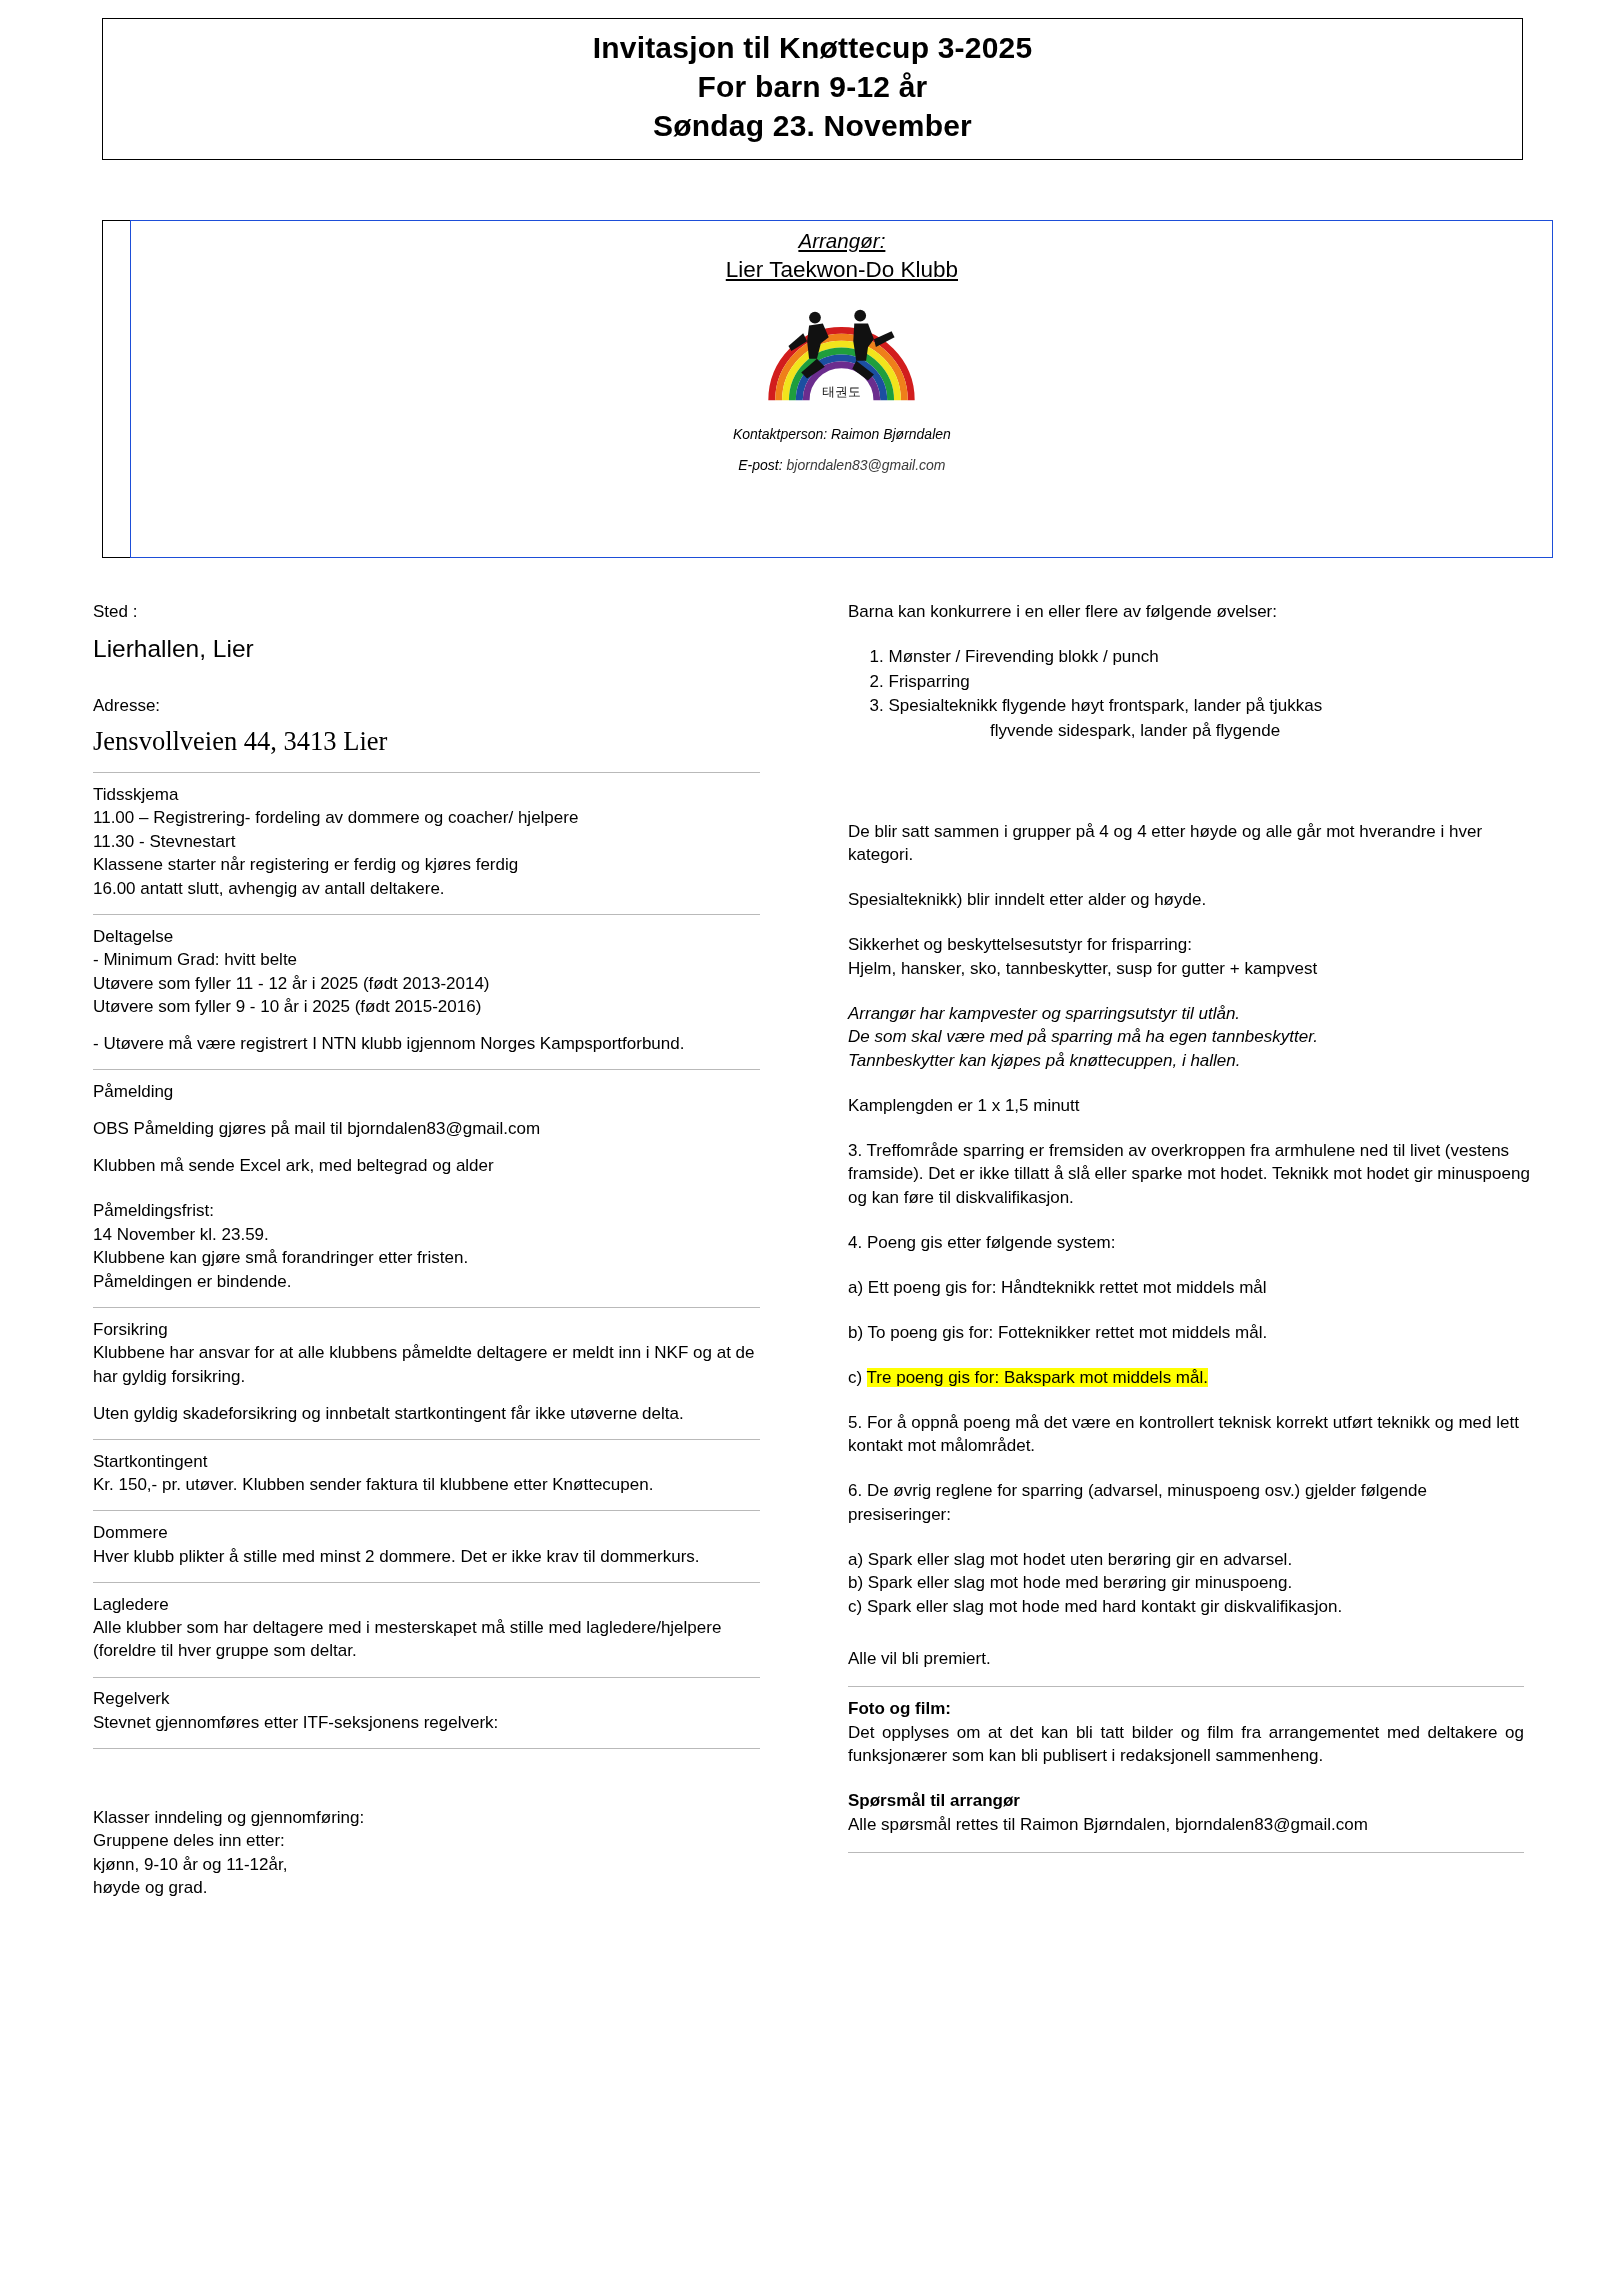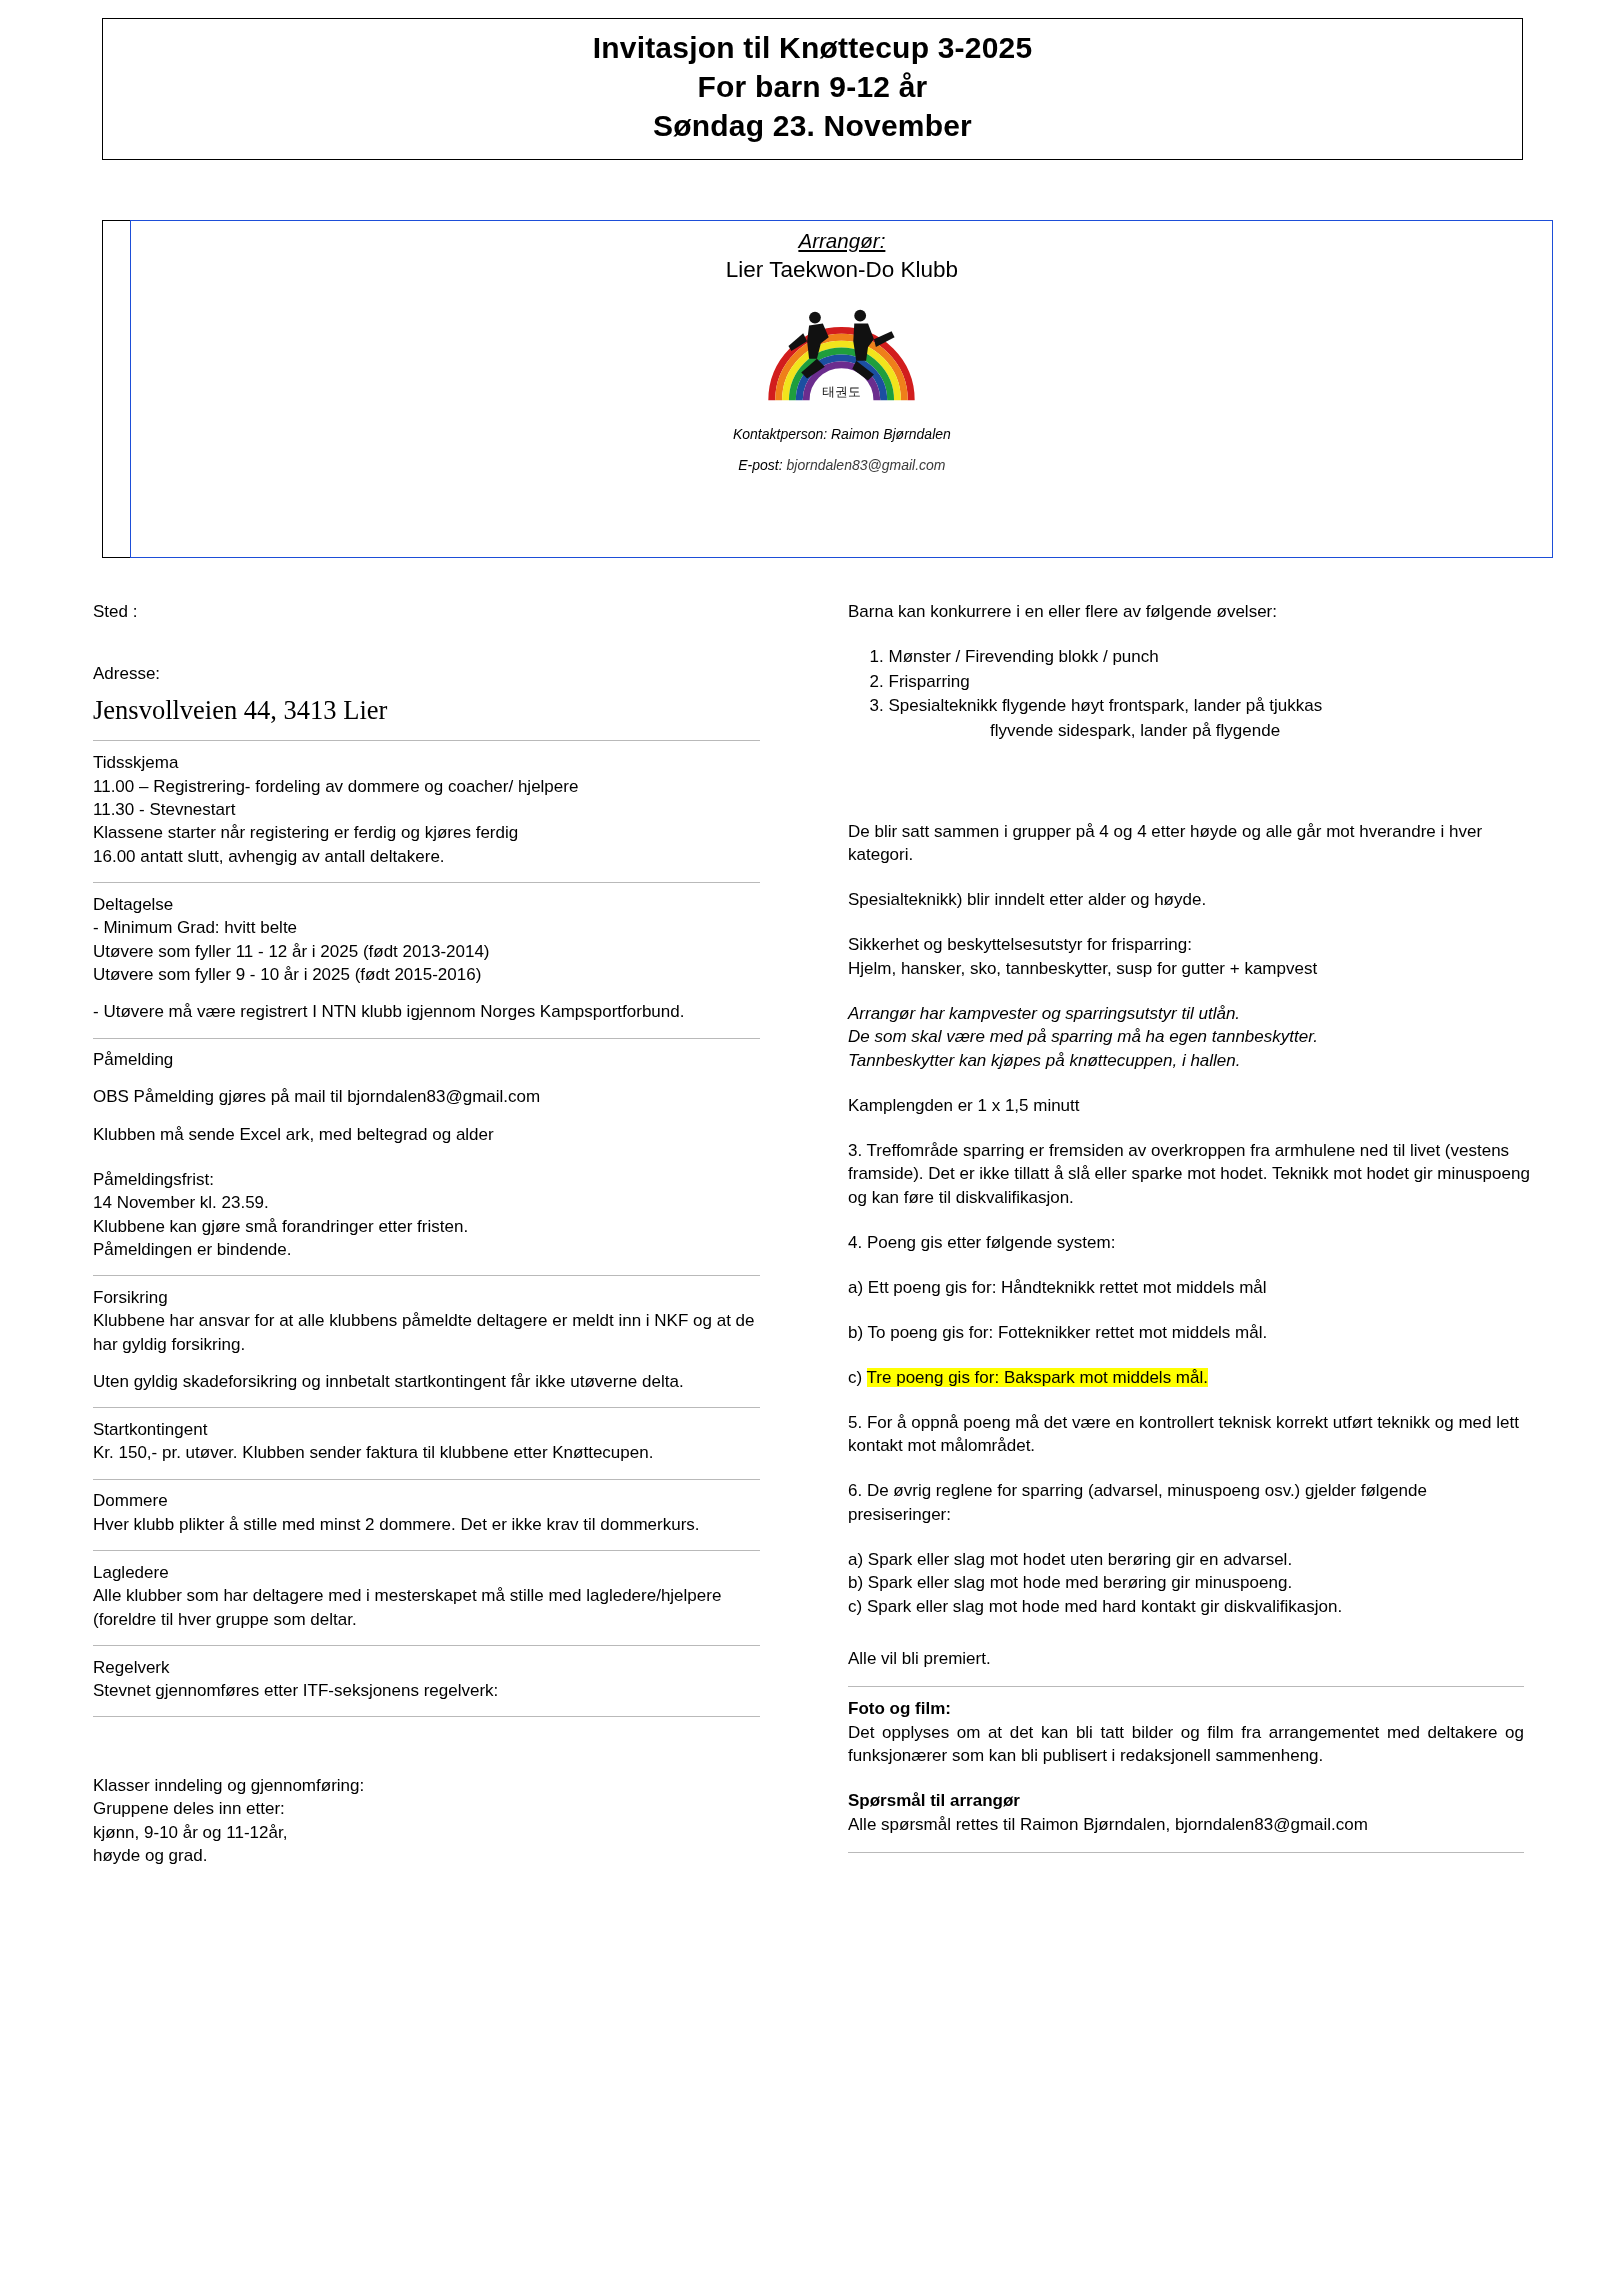--- a/index.html
+++ b/index.html
@@ -63,20 +63,21 @@
   }
   .org-label {
     font-style: italic;
     font-size: 20.6px;
     text-decoration: underline;
     margin-top: 7.8px;
   }
   .org-name {
     font-size: 22.5px;
     margin-top: 3.9px;
+    text-decoration: underline;
   }
   .logo-wrap {
     margin: 7.8px auto 0 auto;
     width: 167px;
     height: 123px;
     position: relative;
   }
   .contact {
     font-style: italic;
     font-size: 14px;
@@ -183,20 +184,21 @@
       <div class="contact">
         <span>E-post:</span>
         <span class="mail">bjorndalen83@gmail.com</span>
       </div>
     </div>
   </div>
 
   <div class="col-left tight">
     <p class="t">Sted :</p>
     <div style="height:9.8px"></div>
+    <p class="big1">Lierhallen, Lier</p>
 
     <div class="gap-l"></div>
     <p class="t">Adresse:</p>
     <div style="height:7.8px"></div>
     <p class="serif-big">Jensvollveien 44, 3413 Lier</p>
 
     <hr class="hr">
     <p class="t">Tidsskjema</p>
     <p class="t">11.00 –     Registrering- fordeling av dommere og coacher/ hjelpere</p>
     <p class="t">11.30 -      Stevnestart</p>

